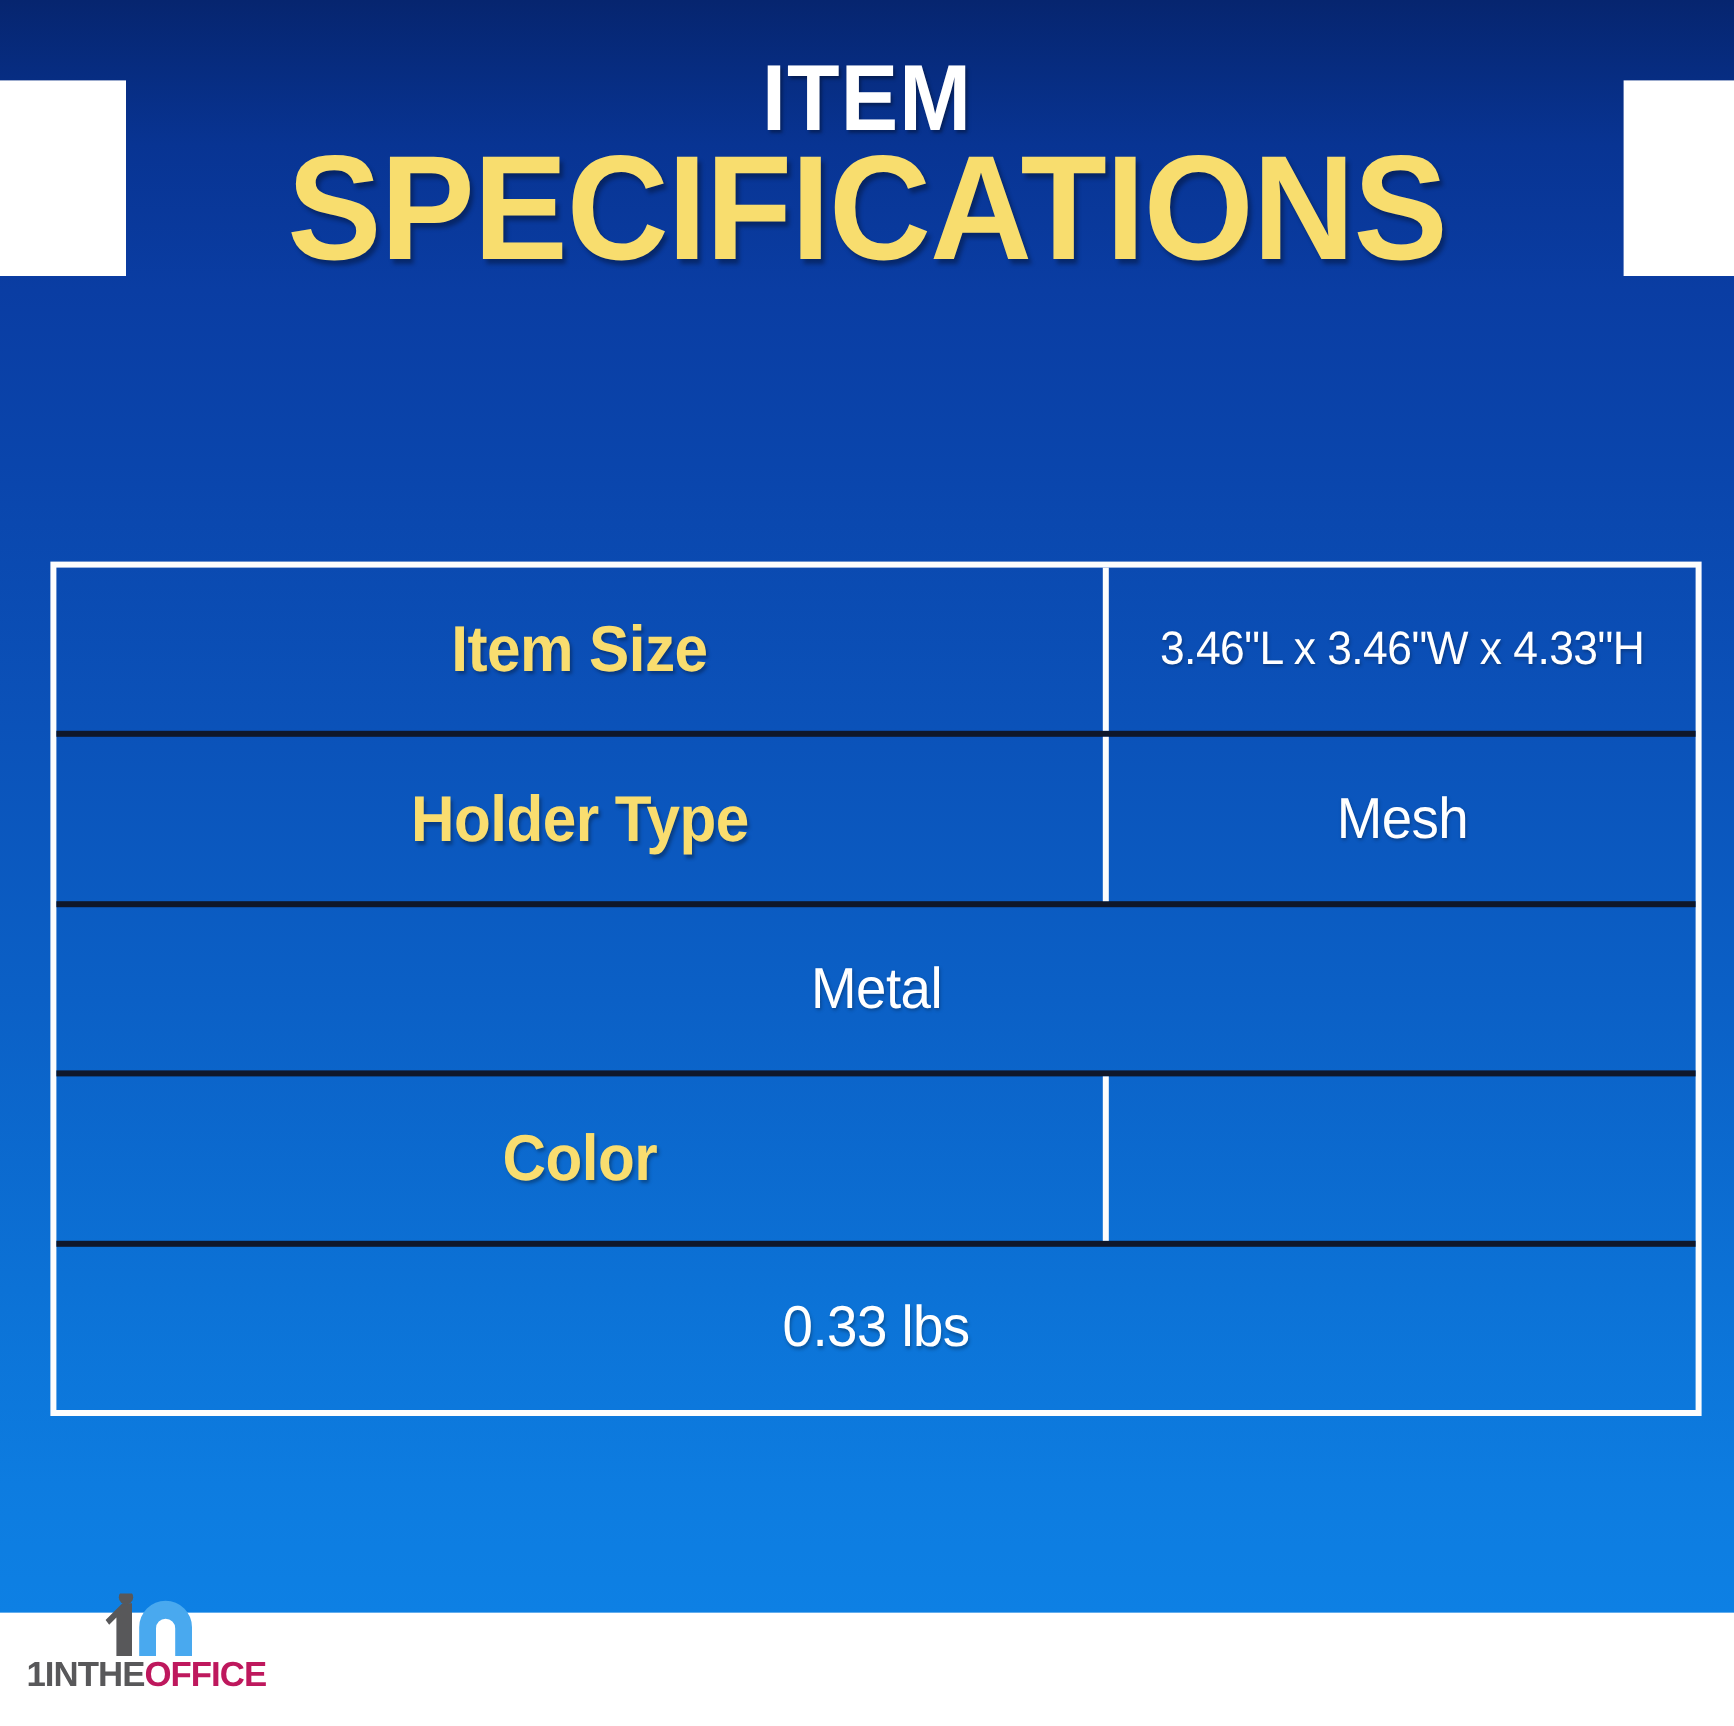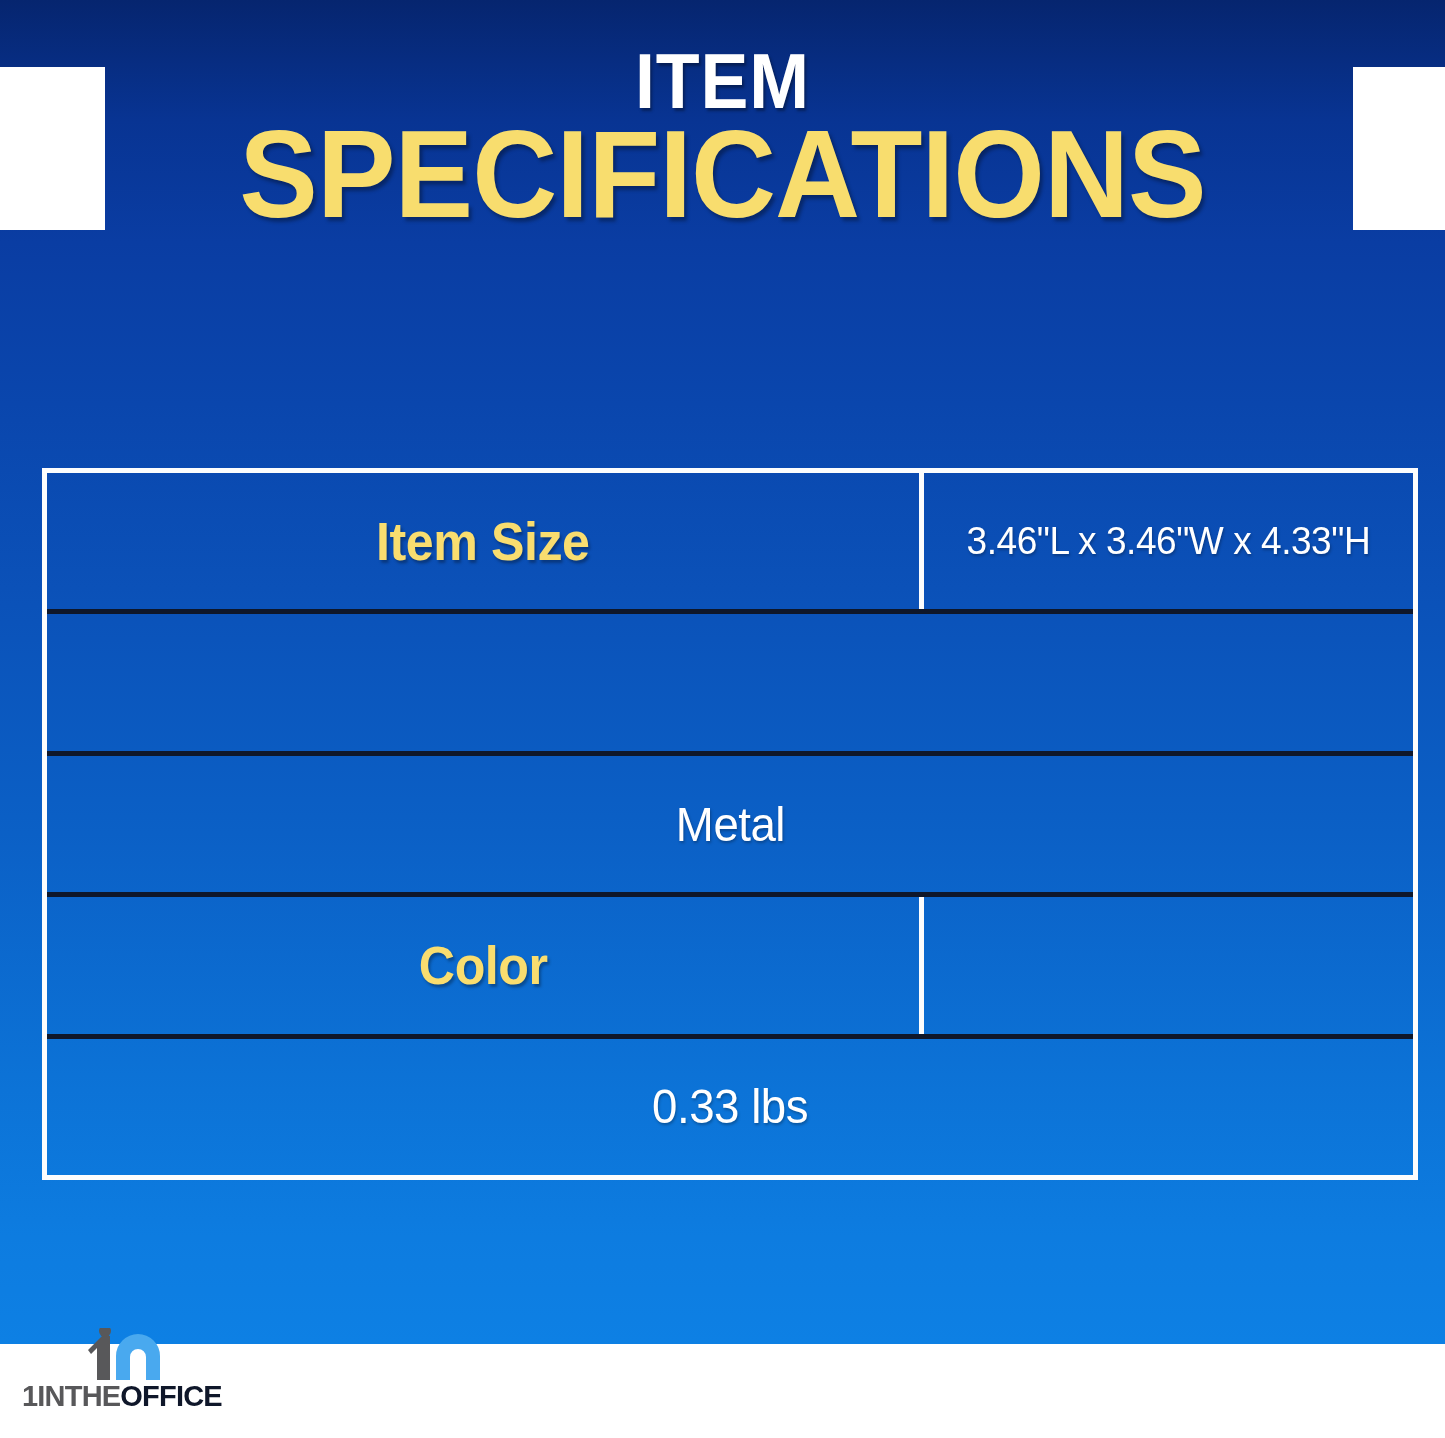--- a/index.html
+++ b/index.html
@@ -184,21 +184,21 @@
     left: 0px;
     top: 52px;
     width: 210px;
     font-size: 29px;
     font-weight: bold;
     letter-spacing: -0.8px;
     line-height: 32px;
     white-space: nowrap;
   }
   .wm-dark { color: #58585a; margin-top: 43px; }
-  .wm-blue { color: #0f172a; }
+  .wm-blue { color: #be185d; }
 </style>
 </head>
 <body>
 
 <div id="page">
 
   <div id="blue-panel"></div>
 
   <div id="header">
     <div id="hdr-block-left" class="hdr-block"></div>
@@ -212,20 +212,26 @@
     <div class="spec-row">
       <div class="spec-label-cell">
         <span class="spec-label">Item Size</span>
       </div>
       <div class="spec-value-cell">
         <span class="spec-value small">3.46"L x 3.46"W x 4.33"H</span>
       </div>
     </div>
 
     <div class="spec-row">
+      <div class="spec-label-cell">
+        <span class="spec-label">Holder Type</span>
+      </div>
+      <div class="spec-value-cell">
+        <span class="spec-value">Mesh</span>
+      </div>
     </div>
 
     <div class="spec-row">
       <div class="spec-value-cell">
         <span class="spec-value">Metal</span>
       </div>
     </div>
 
     <div class="spec-row">
       <div class="spec-label-cell">

